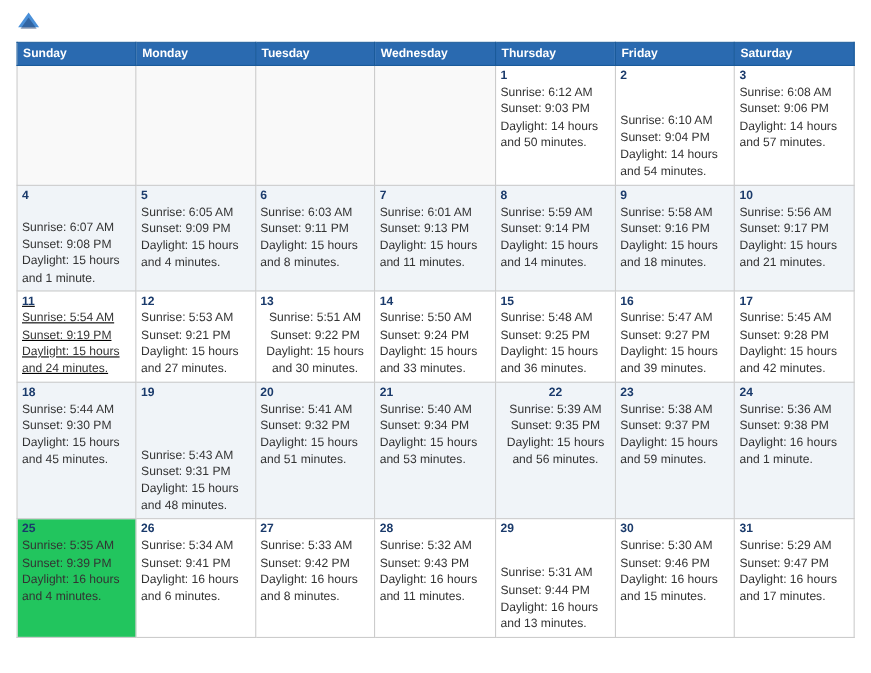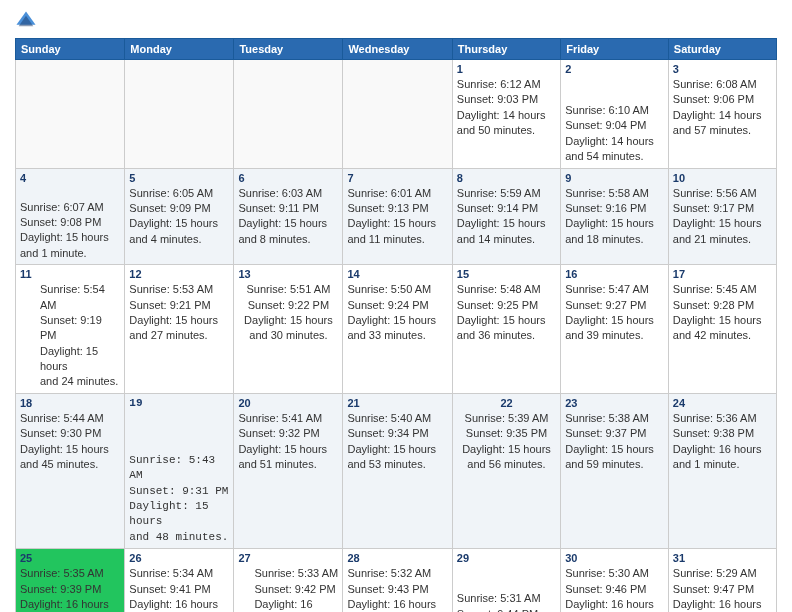--- a/index.html
+++ b/index.html
@@ -202,23 +202,23 @@
           </td>
           <td style="background: rgb(240, 244, 248);">
             <span class="day-num">10</span>
             <div class="day-info" style="white-space: pre-line;">Sunrise: 5:56 AM
 Sunset: 9:17 PM
 Daylight: 15 hours
 and 21 minutes.</div>
           </td>
         </tr>
         <tr>
-          <td style="background: rgb(255, 255, 255);">
+          <td style="background: rgb(255, 255, 255); text-decoration: underline;">
             <span class="day-num">11</span>
-            <div class="day-info" style="white-space: pre-line; margin-left: 20px;">Sunrise: 5:54 AM
+            <div class="day-info" style="white-space: pre-line;">Sunrise: 5:54 AM
 Sunset: 9:19 PM
 Daylight: 15 hours
 and 24 minutes.</div>
           </td>
           <td style="background: rgb(255, 255, 255);">
             <span class="day-num">12</span>
             <div class="day-info" style="white-space: pre-line;">Sunrise: 5:53 AM
 Sunset: 9:21 PM
 Daylight: 15 hours
 and 27 minutes.</div>
@@ -260,21 +260,21 @@
           </td>
         </tr>
         <tr>
           <td style="background: rgb(240, 244, 248);">
             <span class="day-num">18</span>
             <div class="day-info" style="white-space: pre-line;">Sunrise: 5:44 AM
 Sunset: 9:30 PM
 Daylight: 15 hours
 and 45 minutes.</div>
           </td>
-          <td style="background: rgb(240, 244, 248); font-family: Liberation Mono, monospace;">
+          <td style="background: rgb(240, 244, 248);">
             <span class="day-num">19</span>
             <div class="day-info" style="white-space: pre-line; margin-top: 44px;">Sunrise: 5:43 AM
 Sunset: 9:31 PM
 Daylight: 15 hours
 and 48 minutes.</div>
           </td>
           <td style="background: rgb(240, 244, 248);">
             <span class="day-num">20</span>
             <div class="day-info" style="white-space: pre-line;">Sunrise: 5:41 AM
 Sunset: 9:32 PM
@@ -320,21 +320,21 @@
           </td>
           <td style="background: rgb(255, 255, 255);">
             <span class="day-num">26</span>
             <div class="day-info" style="white-space: pre-line;">Sunrise: 5:34 AM
 Sunset: 9:41 PM
 Daylight: 16 hours
 and 6 minutes.</div>
           </td>
           <td style="background: rgb(255, 255, 255);">
             <span class="day-num">27</span>
-            <div class="day-info" style="white-space: pre-line; margin-left: 16px;">Sunrise: 5:33 AM
+            <div class="day-info" style="white-space: pre-line;">Sunrise: 5:33 AM
 Sunset: 9:42 PM
 Daylight: 16 hours
 and 8 minutes.</div>
           </td>
           <td style="background: rgb(255, 255, 255);">
             <span class="day-num">28</span>
             <div class="day-info" style="white-space: pre-line;">Sunrise: 5:32 AM
 Sunset: 9:43 PM
 Daylight: 16 hours
 and 11 minutes.</div>

